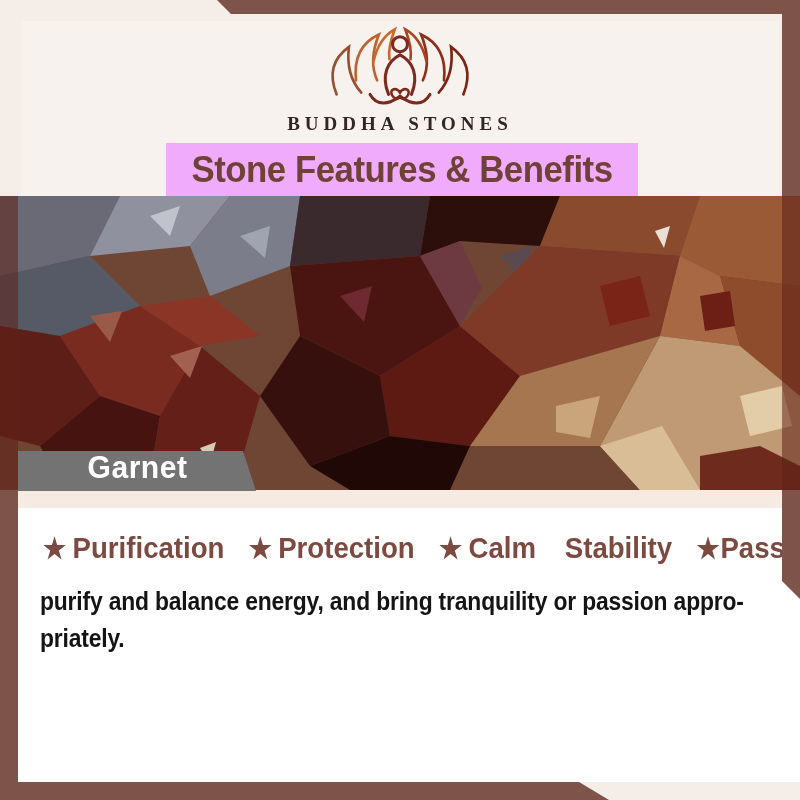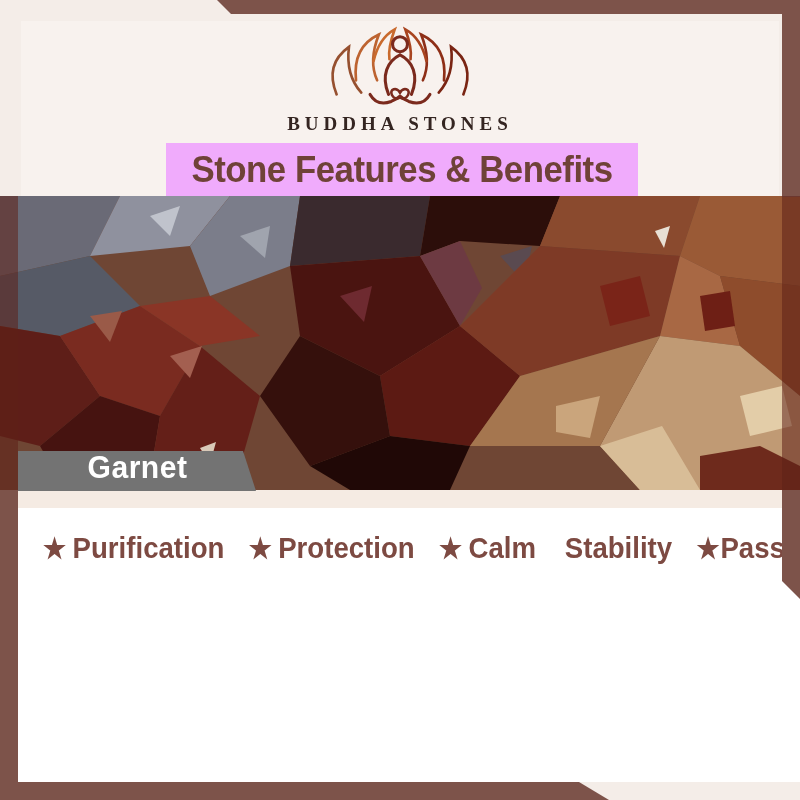--- a/index.html
+++ b/index.html
@@ -153,20 +153,22 @@
   <span class="features-inner">
     <span class="feat-group"><span class="star">★</span><span>Purification</span></span>
     <span class="feat-group"><span class="star">★</span><span>Protection</span></span>
     <span class="feat-group"><span class="star">★</span><span>Calm</span></span>
     <span class="feat-group extra-left"><span>Stability</span></span>
     <span class="feat-group no-gap"><span class="star">★</span><span>Passion</span></span>
   </span>
 </div>
 
 <div class="description z2">
+  <div class="line"><span>purify and balance energy, and bring tranquility or passion appro-</span></div>
+  <div class="line"><span>priately.</span></div>
 </div>
 
 <svg class="decor" viewBox="0 0 800 800">
   <g fill="#7d534a">
     <polygon points="217,0 800,0 800,14 231,14"></polygon>
     <rect x="782" y="13" width="18" height="184"></rect>
     <polygon points="782,490 800,490 800,599 782,581"></polygon>
     <rect x="0" y="490" width="18" height="310"></rect>
     <polygon points="0,782 579,782 609,800 0,800"></polygon>
   </g>

